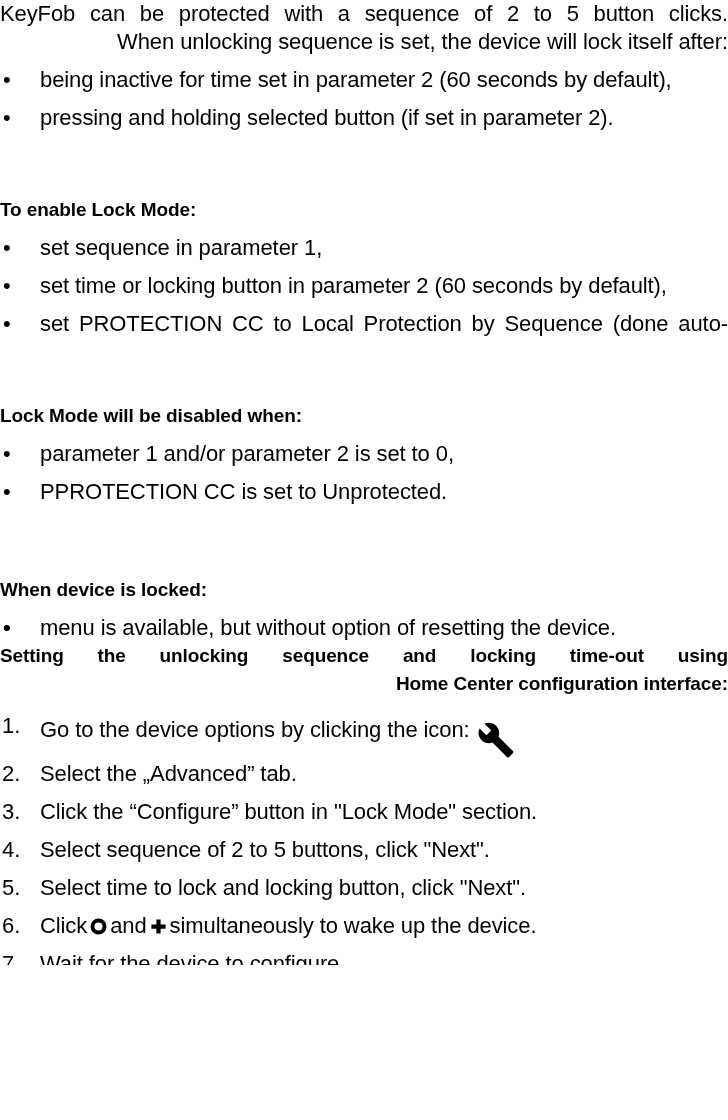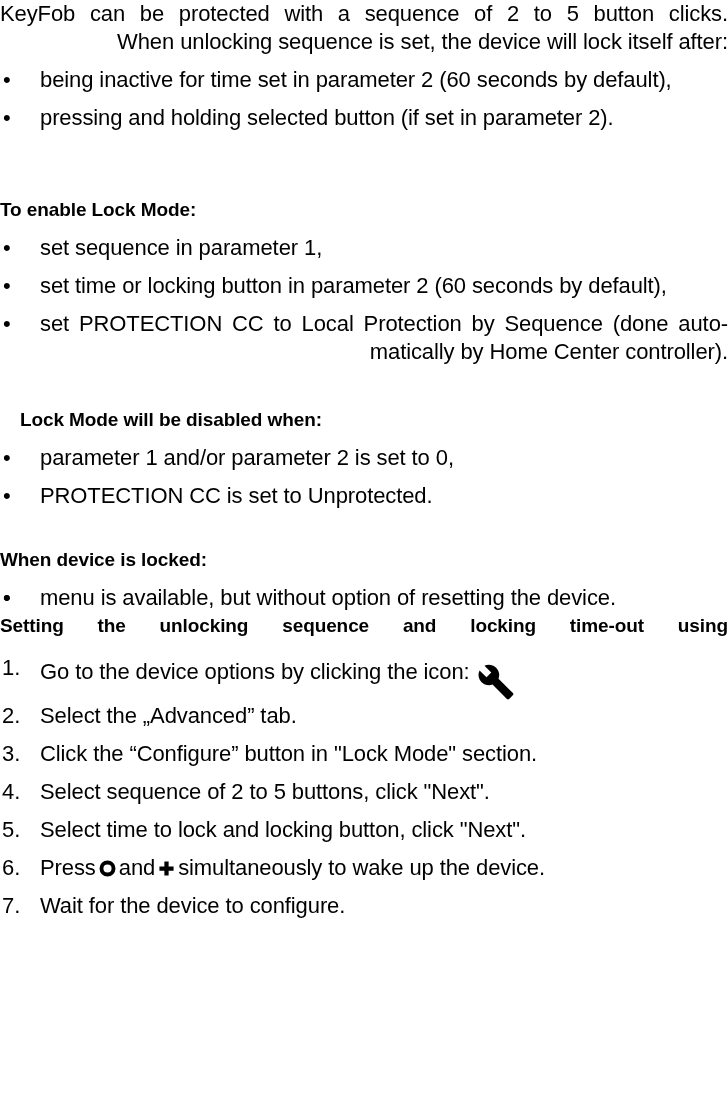--- a/index.html
+++ b/index.html
@@ -26,22 +26,22 @@
 
   .list { list-style: none; margin: 0; padding: 0; }
   .li { position: relative; padding-left: 40px; margin-top: 10px; }
   .marker { position: absolute; left: 3px; top: 0; }
   .num { position: absolute; left: 2px; top: 0; }
 
   .h { font-weight: 700; font-size: 19px; margin: 0; }
   .mt10 { margin-top: 10px; }
   .mt14 { margin-top: 14px; }
   .mt-h1 { margin-top: 64px; }
-  .mt-h2 { margin-top: 40px; padding-left: 20px; }
-  .mt-h3 { margin-top: 36px; }
+  .mt-h2 { margin-top: 64px; }
+  .mt-h3 { margin-top: 70px; }
   .mt-h4 { }
 
   .icon { display: inline-block; vertical-align: middle; }
   .wrench-svg {
     width: 38px; height: 38px;
     margin-left: 7px;
     transform: translateY(9px);
   }
   .btn-svg {
     width: 17px; height: 17px;
@@ -76,49 +76,49 @@
       <span class="marker">•</span>
       <span>set sequence in parameter 1,</span>
     </li>
     <li class="li">
       <span class="marker">•</span>
       <span>set time or locking button in parameter 2 (60 seconds by default),</span>
     </li>
     <li class="li">
       <span class="marker">•</span>
       <span class="jline">set PROTECTION CC to Local Protection by Sequence (done auto-</span>
-      <span class="lline">matically by Home Center controller).</span>
     </li>
   </ul>
 
   <h2 class="h mt-h2">Lock Mode will be disabled when:</h2>
   <ul class="list">
     <li class="li">
       <span class="marker">•</span>
       <span>parameter 1 and/or parameter 2 is set to 0,</span>
     </li>
     <li class="li">
       <span class="marker">•</span>
-      <span>PROTECTION CC is set to Unprotected.</span>
+      <span>PPROTECTION CC is set to Unprotected.</span>
     </li>
   </ul>
 
   <h2 class="h mt-h3">When device is locked:</h2>
   <ul class="list">
     <li class="li">
       <span class="marker">•</span>
     </li>
     <li class="li">
       <span class="marker">•</span>
       <span>menu is available, but without option of resetting the device.</span>
     </li>
   </ul>
 
   <h2 class="h mt-h4">
     <span class="jline">Setting the unlocking sequence and locking time-out using</span>
+    <span class="lline">Home Center configuration interface:</span>
   </h2>
 
   <ol class="list mt14">
     <li class="li">
       <span class="num">1.</span>
       <span>Go to the device options by clicking the icon:</span><svg class="icon wrench-svg" viewBox="0 0 24 24">
           <path fill="#000000" d="M22.7 19l-9.1-9.1c.9-2.3.4-5-1.5-6.9-2-2-5-2.4-7.4-1.3L9 6 6 9 1.6 4.7C.4 7.1.9 10.1 2.9 12.1c1.9 1.9 4.6 2.4 6.9 1.5l9.1 9.1c.4.4 1 .4 1.4 0l2.3-2.3c.5-.4.5-1.1.1-1.4z"></path>
         </svg>
     </li>
     <li class="li">
@@ -132,21 +132,21 @@
     <li class="li">
       <span class="num">4.</span>
       <span>Select sequence of 2 to 5 buttons, click "Next".</span>
     </li>
     <li class="li">
       <span class="num">5.</span>
       <span>Select time to lock and locking button, click "Next".</span>
     </li>
     <li class="li">
       <span class="num">6.</span>
-      <span>Press</span><svg class="icon btn-svg" viewBox="0 0 24 24">
+      <span>Click</span><svg class="icon btn-svg" viewBox="0 0 24 24">
           <circle cx="12" cy="12" r="8.5" fill="none" stroke="#000000" stroke-width="5.5"></circle>
         </svg><span>and</span><svg class="icon btn-svg" viewBox="0 0 24 24">
           <path fill="#000000" d="M9 2h6v7h7v6h-7v7H9v-7H2V9h7z"></path>
         </svg><span>simultaneously to wake up the device.</span>
     </li>
     <li class="li">
       <span class="num">7.</span>
       <span>Wait for the device to configure.</span>
     </li>
   </ol>

